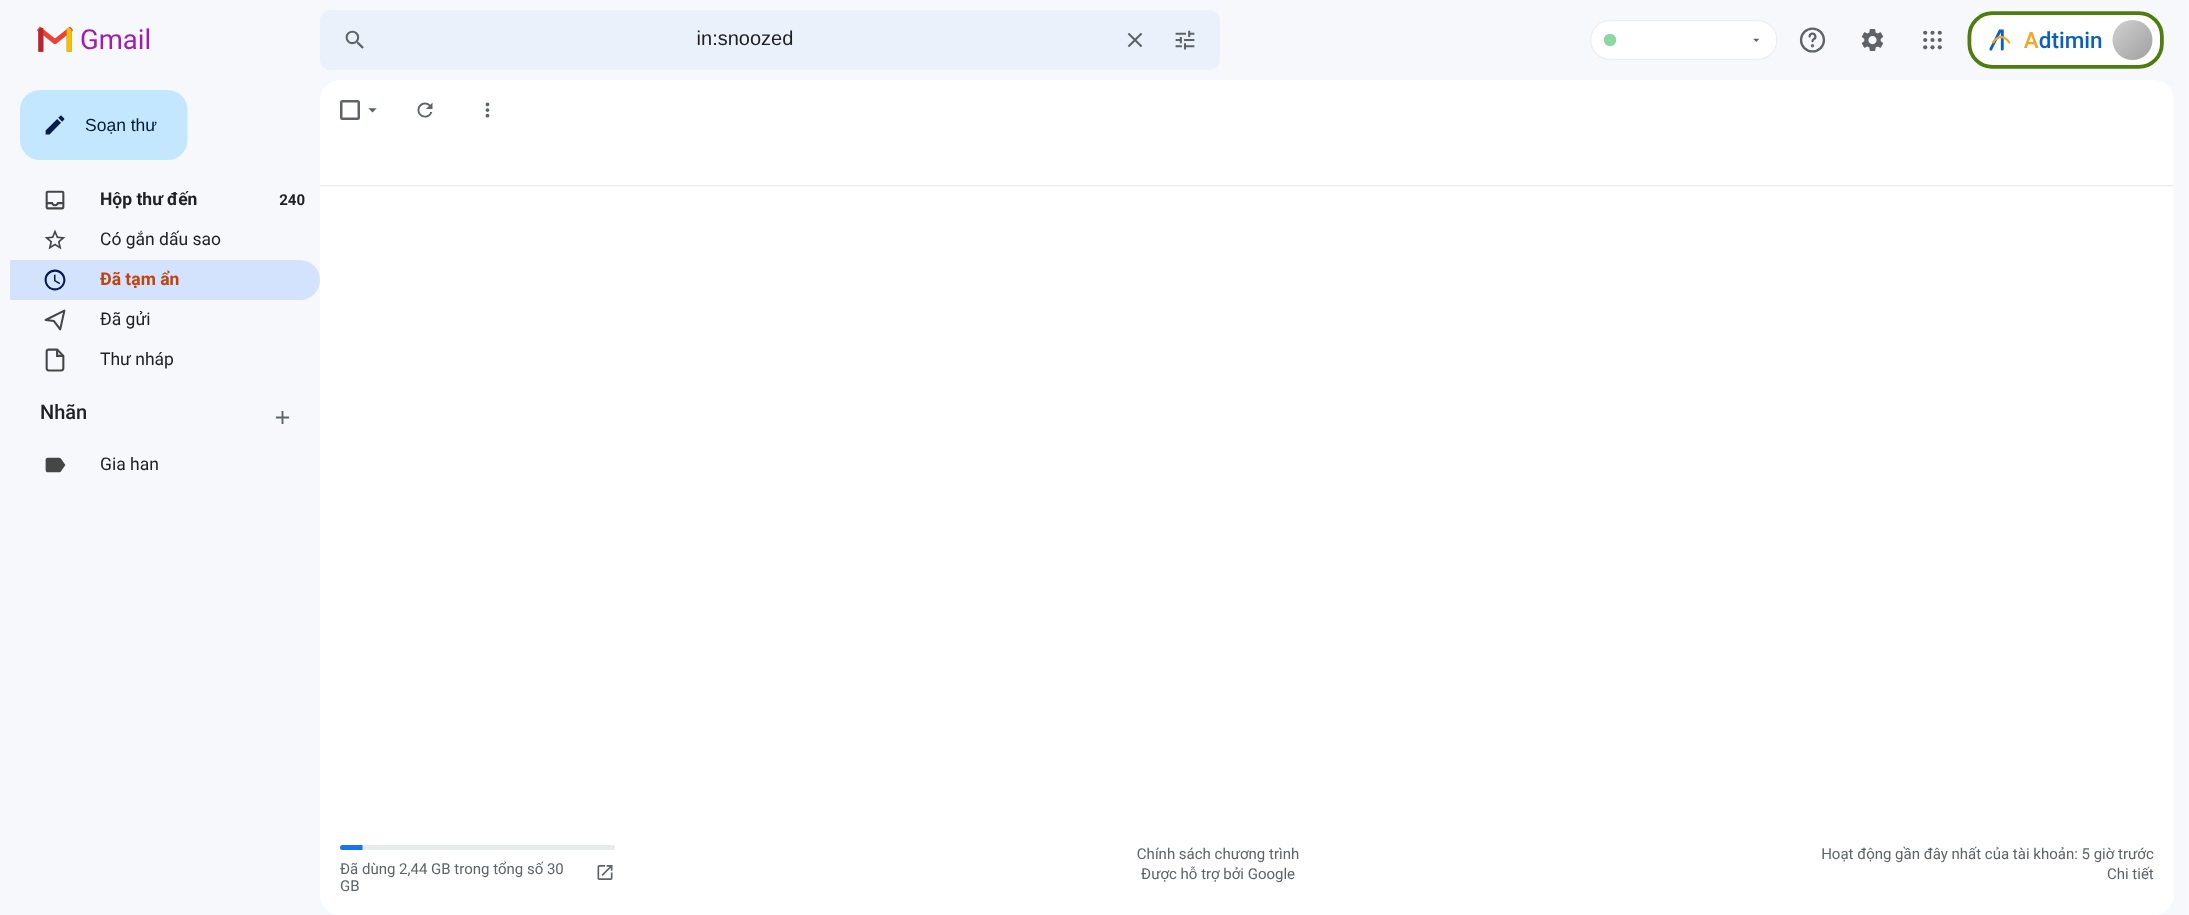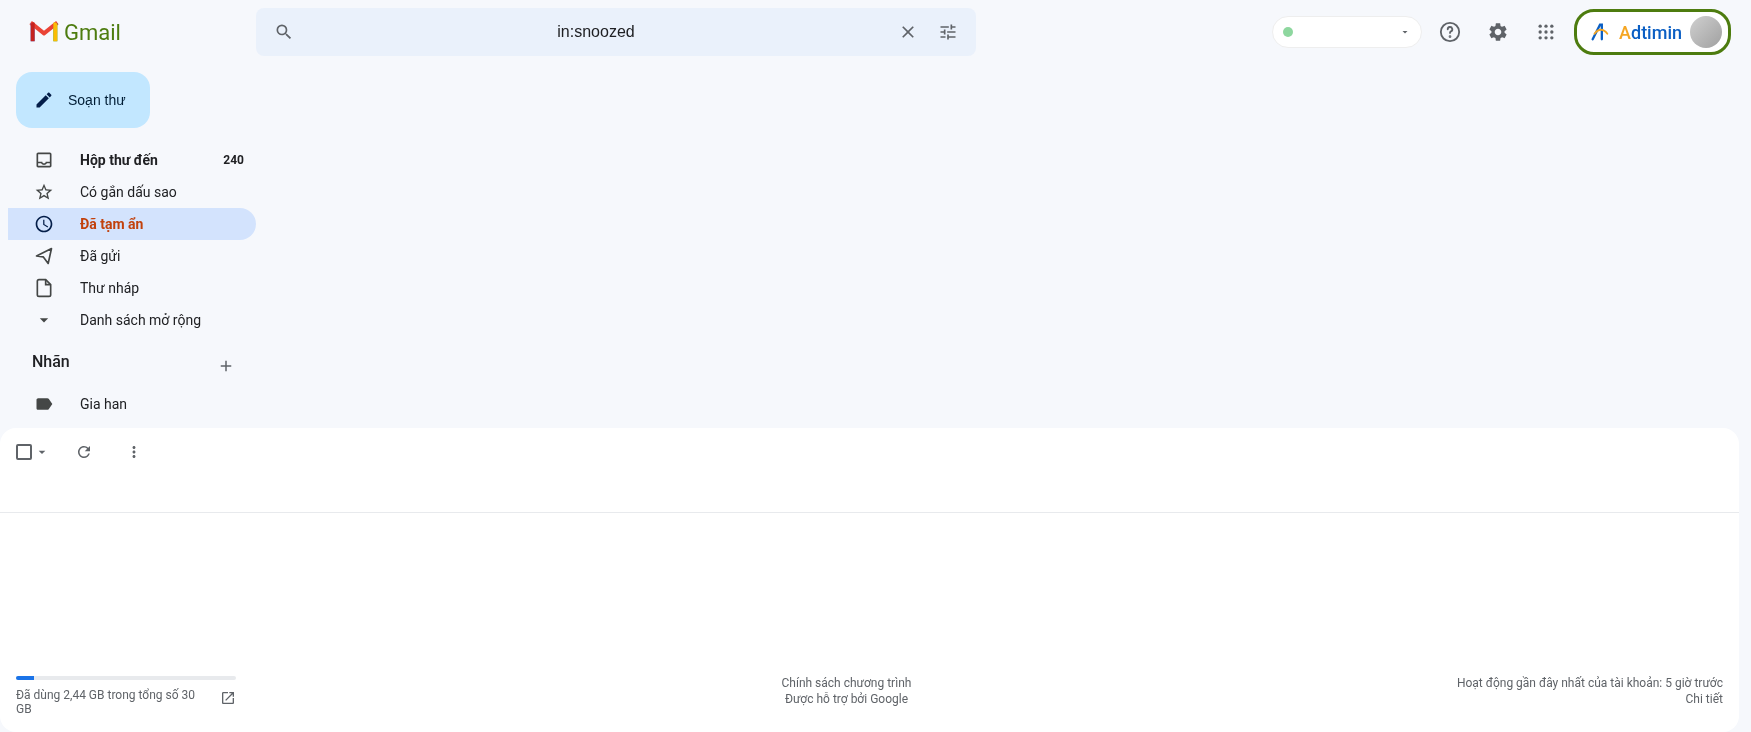--- a/index.html
+++ b/index.html
@@ -1,35 +1,35 @@
 <!DOCTYPE html>
 <html><head>
 <meta charset="utf-8">
 <style>
 * { box-sizing: border-box; margin: 0; padding: 0; }
 body { font-family: 'Google Sans', Roboto, Arial, sans-serif; background: #f6f8fc; color: #202124; overflow: hidden; }
 .header { display: flex; align-items: center; height: 64px; padding: 8px; }
 .logo-section { display: flex; align-items: center; width: 248px; padding-left: 20px; gap: 8px; }
 .gmail-logo { display: flex; align-items: center; gap: 4px; }
 .gmail-m { width: 32px; height: 24px; }
-.gmail-text { font-size: 22px; color: #4d7c0f; }
+.gmail-text { font-size: 22px; color: #a21caf; }
 .search-section { flex: 1; max-width: 720px; }
 .search-bar { display: flex; align-items: center; background: #eaf1fb; border-radius: 8px; height: 48px; padding: 0 8px; }
 .search-icon-btn { width: 40px; height: 40px; display: flex; align-items: center; justify-content: center; border: none; background: none; cursor: pointer; border-radius: 50%; }
 .search-input { flex: 1; border: none; background: none; font-size: 16px; color: #202124; outline: none; padding: 0 8px; text-align: center; }
 .search-input::placeholder { color: #5f6368; }
 .header-right { display: flex; align-items: center; gap: 8px; margin-left: auto; padding-right: 12px; }
 .status-pill { display: flex; align-items: center; background: #fff; border-radius: 18px; height: 32px; width: 150px; padding: 0 10px; justify-content: space-between; border: 1px solid #eee; }
 .status-dot { width: 10px; height: 10px; background: #8ed79f; border-radius: 50%; }
 .icon-btn { width: 40px; height: 40px; display: flex; align-items: center; justify-content: center; border: none; background: none; cursor: pointer; border-radius: 50%; color: #5f6368; }
 .brand-pill { display: flex; align-items: center; gap: 8px; background: #fff; border-radius: 20px; padding: 4px 6px 4px 12px; border: 3px solid #4d7c0f; }
 .brand-text { font-size: 18px; font-weight: 500; color: #0b5fc4; }
 .brand-text .orange { color: #f5a623; }
 .avatar { width: 32px; height: 32px; border-radius: 50%; background: linear-gradient(135deg, #d0d0d0, #a0a0a0); }
-.main { display: flex; height: calc(100vh - 64px); flex-direction: column; }
+.main { display: flex; height: calc(100vh - 64px); }
 .sidebar { width: 256px; padding: 8px 0 8px 8px; }
 .compose-btn { display: flex; align-items: center; gap: 14px; background: #c2e7ff; border: none; border-radius: 16px; height: 56px; padding: 0 24px 0 18px; font-size: 14px; font-weight: 500; color: #001d35; cursor: pointer; margin: 0 0 16px 8px; }
 .nav-list { list-style: none; }
 .nav-item { display: flex; align-items: center; height: 32px; padding: 0 12px 0 26px; border-radius: 0 16px 16px 0; cursor: pointer; font-size: 14px; color: #202124; gap: 26px; }
 .nav-item.active { background: #d3e3fd; font-weight: 700; color: #c2410c; }
 .nav-item.bold { font-weight: 700; }
 .nav-icon { width: 20px; height: 20px; display: flex; align-items: center; justify-content: center; color: #444746; flex-shrink: 0; }
 .nav-item.active .nav-icon { color: #041e49; }
 .nav-label { flex: 1; }
 .nav-count { font-size: 12px; font-weight: 700; }
@@ -175,28 +175,20 @@
       </li>
       <li class="nav-item">
         <span class="nav-icon">
             <svg width="20" height="20" viewBox="0 0 24 24" fill="none" stroke="currentColor" stroke-width="2">
               <path d="M14 2H6a2 2 0 0 0-2 2v16a2 2 0 0 0 2 2h12a2 2 0 0 0 2-2V8z"></path>
               <polyline points="14 2 14 8 20 8"></polyline>
             </svg>
           </span>
         <span class="nav-label">Thư nháp</span>
       </li>
-      <li class="nav-item">
-        <span class="nav-icon">
-            <svg width="20" height="20" viewBox="0 0 24 24" fill="currentColor">
-              <path d="M7 10l5 5 5-5z"></path>
-            </svg>
-          </span>
-        <span class="nav-label">Danh sách mở rộng</span>
-      </li>
     </ul>
     <div class="labels-header">
       <span class="labels-title">Nhãn</span>
       <button class="icon-btn" style="width:28px;height:28px">
         <svg width="18" height="18" viewBox="0 0 24 24" fill="#5f6368">
             <path d="M19 13h-6v6h-2v-6H5v-2h6V5h2v6h6v2z"></path>
           </svg>
       </button>
     </div>
     <ul class="nav-list">

